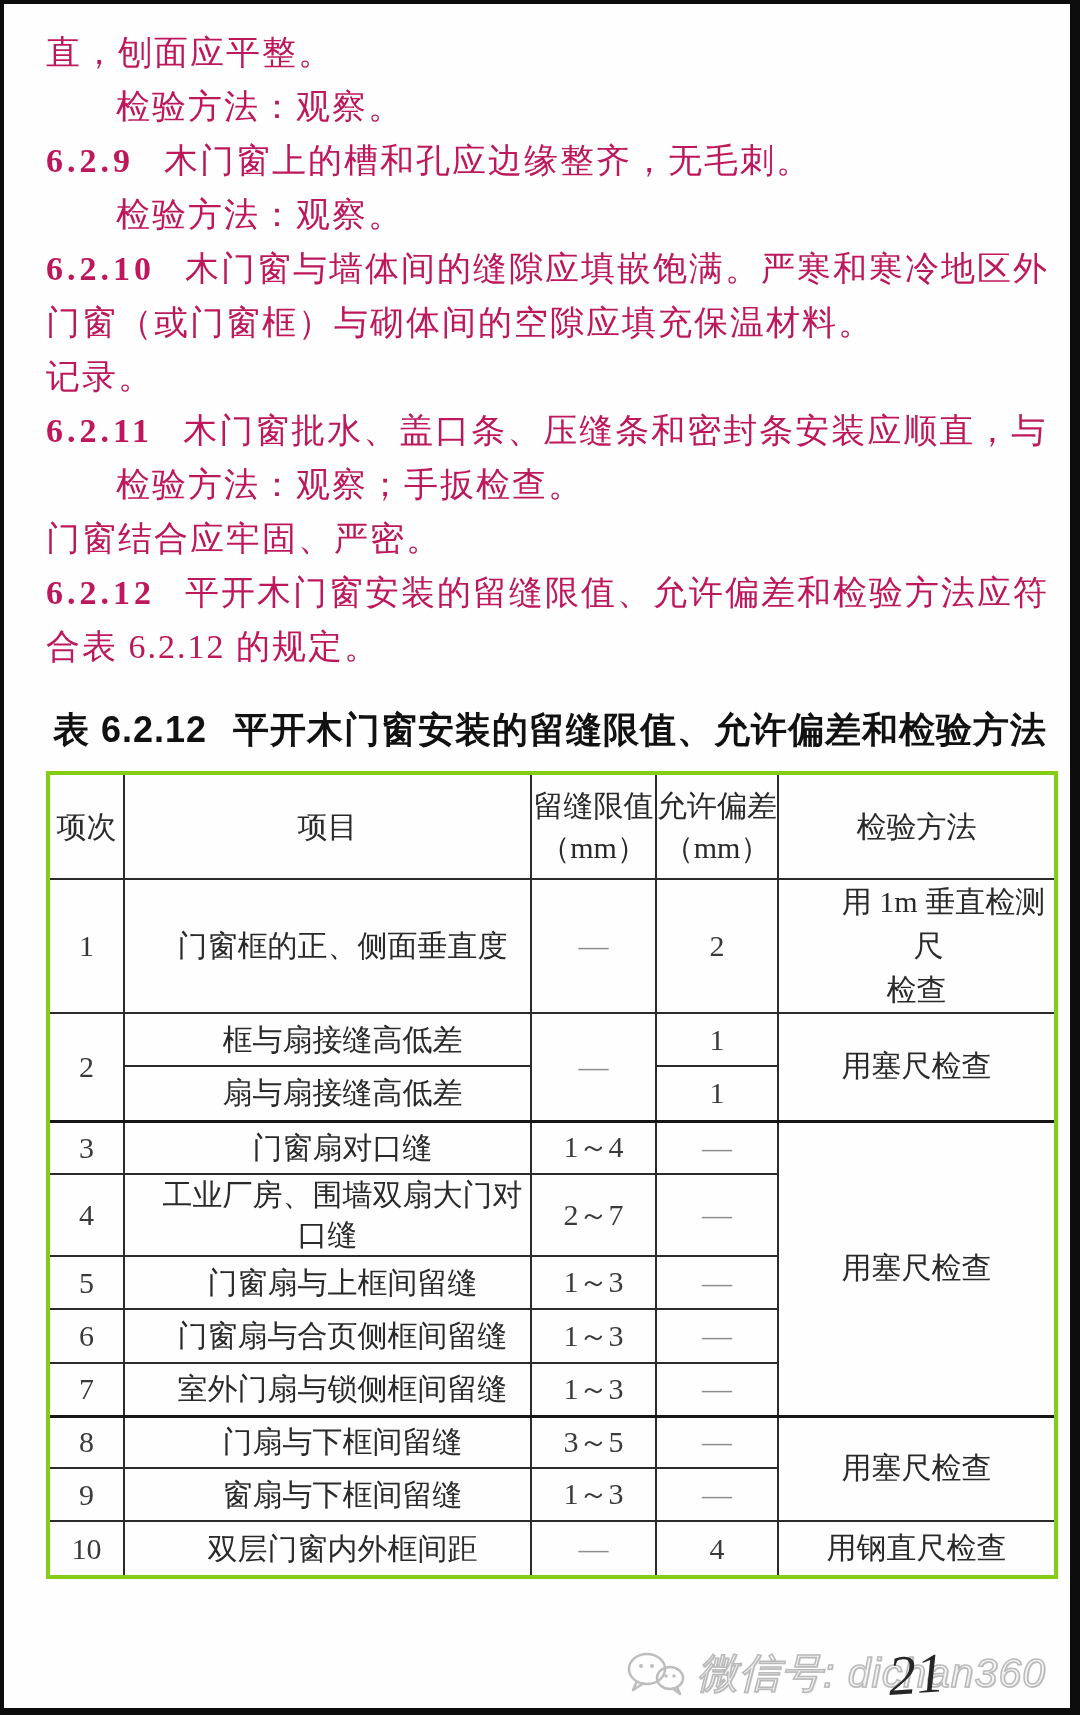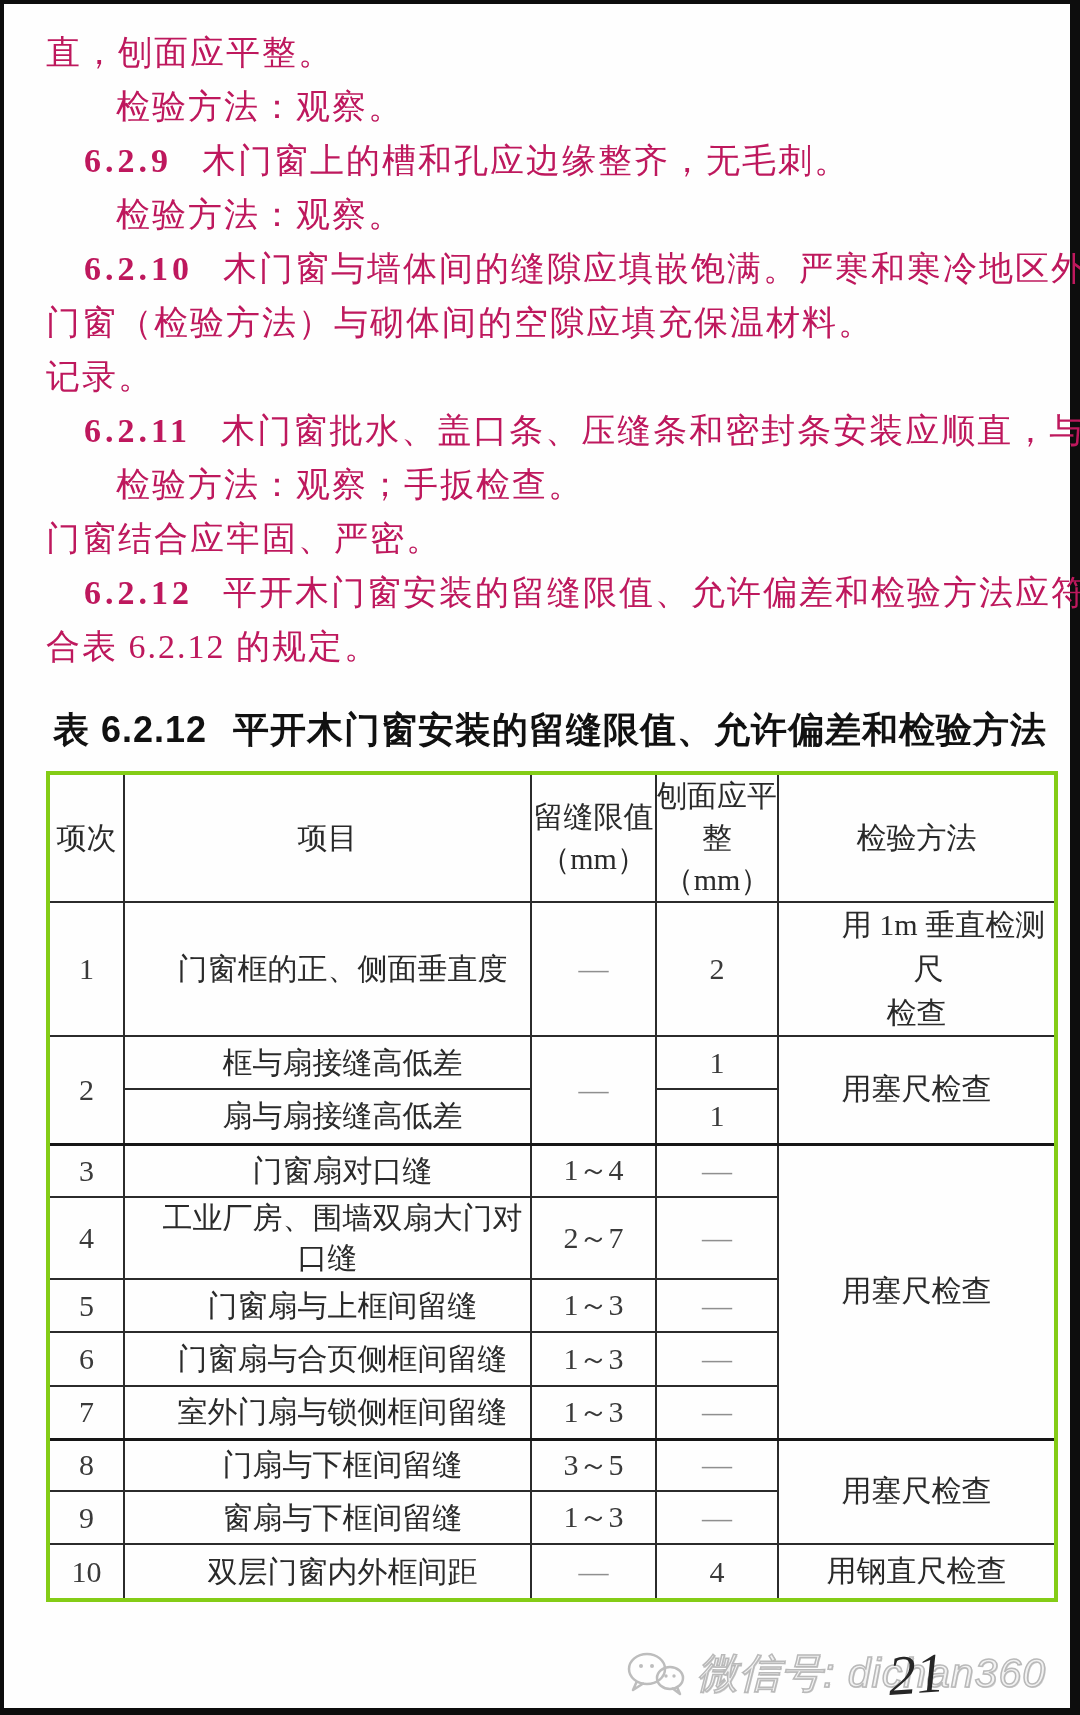--- a/index.html
+++ b/index.html
@@ -28,21 +28,20 @@
     line-height:54px;
     letter-spacing:2px;
     white-space:nowrap;
     color:#be185d;
   }
   .line.indent{padding-left:70px;}
   .clause-num{
     font-weight:bold;
     letter-spacing:4px;
     margin-right:30px;
-    margin-left:38px;
   }
   .table-title{
     margin-top:32px;
     width:1008px;
     text-align:center;
     font-family:"Liberation Sans","DejaVu Sans",sans-serif;
     font-weight:bold;
     font-size:36px;
     letter-spacing:1px;
     color:#111;
@@ -116,21 +115,21 @@
 <body>
 
 <div class="page">
   <div class="content">
 
     <div class="line"><span>直，刨面应平整。</span></div>
     <div class="line indent"><span>检验方法：观察。</span></div>
     <div class="line"><span class="clause-num">6.2.9</span><span>木门窗上的槽和孔应边缘整齐，无毛刺。</span></div>
     <div class="line indent"><span>检验方法：观察。</span></div>
     <div class="line"><span class="clause-num">6.2.10</span><span>木门窗与墙体间的缝隙应填嵌饱满。严寒和寒冷地区外</span></div>
-    <div class="line"><span>门窗（检验方法）与砌体间的空隙应填充保温材料。</span></div>
+    <div class="line"><span>门窗（或门窗框）与砌体间的空隙应填充保温材料。</span></div>
     <div class="line"><span>记录。</span></div>
     <div class="line"><span class="clause-num">6.2.11</span><span>木门窗批水、盖口条、压缝条和密封条安装应顺直，与</span></div>
     <div class="line indent"><span>检验方法：观察；手扳检查。</span></div>
     <div class="line"><span>门窗结合应牢固、严密。</span></div>
     <div class="line"><span class="clause-num">6.2.12</span><span>平开木门窗安装的留缝限值、允许偏差和检验方法应符</span></div>
     <div class="line"><span>合表 6.2.12 的规定。</span></div>
 
     <div class="table-title">
       <span class="title-num">表 6.2.12</span><span>平开木门窗安装的留缝限值、允许偏差和检验方法</span>
     </div>
@@ -145,21 +144,21 @@
       </colgroup>
       <tbody>
         <tr style="height:106px">
           <td class="hdr-cell">项次</td>
           <td class="hdr-cell">项目</td>
           <td class="hdr-cell">
             <div>留缝限值</div>
             <div>（mm）</div>
           </td>
           <td class="hdr-cell">
-            <div>刨面应平整</div>
+            <div>允许偏差</div>
             <div>（mm）</div>
           </td>
           <td class="hdr-cell">检验方法</td>
         </tr>
 
         <tr style="height:113px">
           <td class="num-cell">1</td>
           <td class="item">门窗框的正、侧面垂直度</td>
           <td class="dim">—</td>
           <td class="num-cell">2</td>

